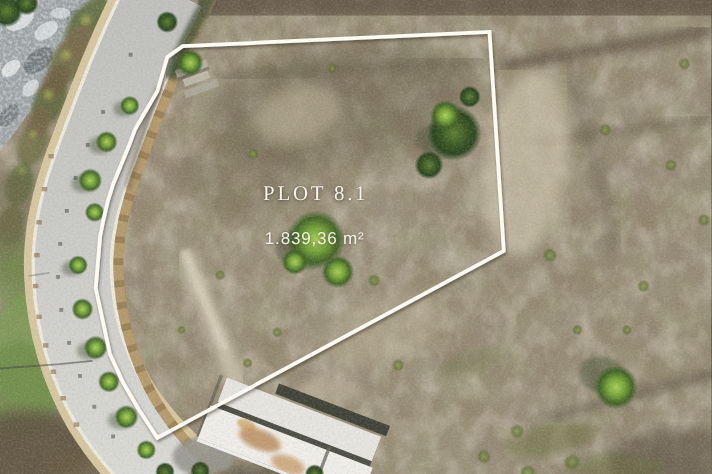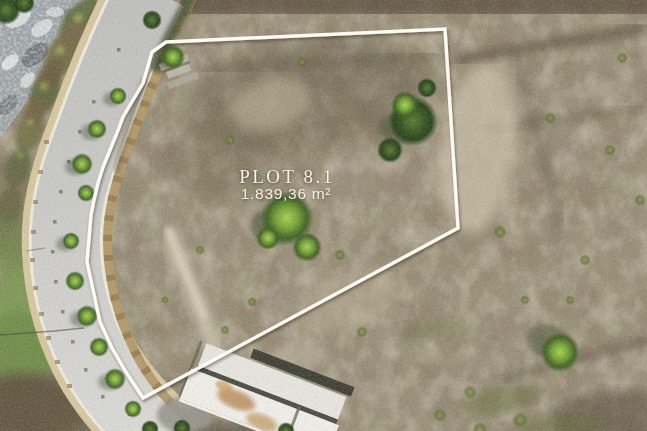--- a/index.html
+++ b/index.html
@@ -5,21 +5,21 @@
   html,body{margin:0;padding:0;background:#1c1c1c;}
   .stage{position:relative;width:647px;height:431px;overflow:hidden;font-family:"Liberation Sans",sans-serif;}
   .stage svg{position:absolute;left:0;top:0;display:block;}
   .plot-label{
     position:absolute;left:287px;top:177px;transform:translate(-50%,-50%);
     font-family:"Liberation Serif","DejaVu Serif",serif;
     font-size:19px;letter-spacing:2.5px;color:#f7f4ed;white-space:nowrap;
     text-shadow:0 1px 3px rgba(40,32,18,.55),0 0 1px rgba(60,50,30,.4);
   }
   .plot-area{
-    position:absolute;left:286px;top:194px;transform:translate(-50%,-50%);
+    position:absolute;left:286px;top:218px;transform:translate(-50%,-50%);
     font-family:"Liberation Sans","DejaVu Sans",sans-serif;
     font-size:15.5px;letter-spacing:.7px;color:#f3f0e8;white-space:nowrap;
     text-shadow:0 1px 3px rgba(40,32,18,.5);
   }
   
   .tree{fill:url(#gTree);}
   .treeD{fill:url(#gTreeDark);}
   .bushDot{fill:url(#gBush);}
   .tsh{fill:#2c3a1c;opacity:.38;filter:url(#fBlur2);}
   .mh{fill:#54544f;opacity:.6;}

